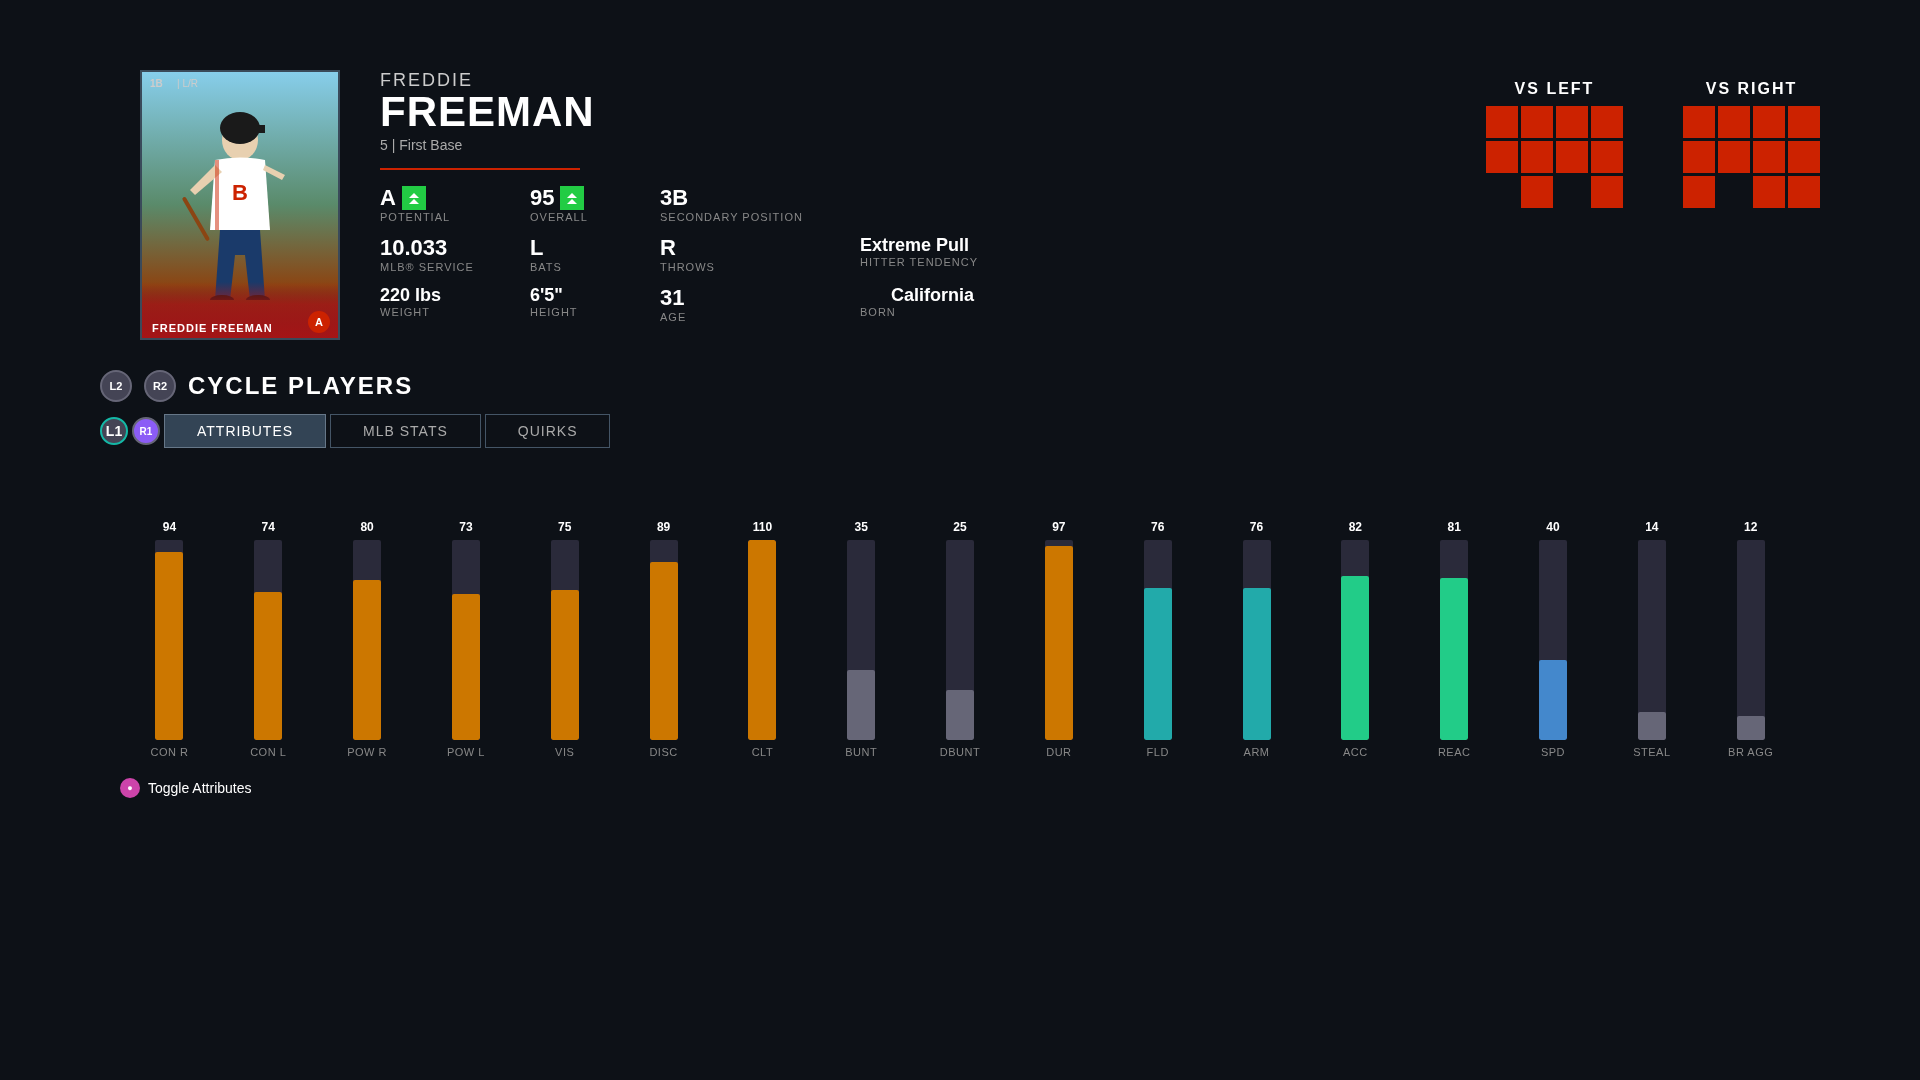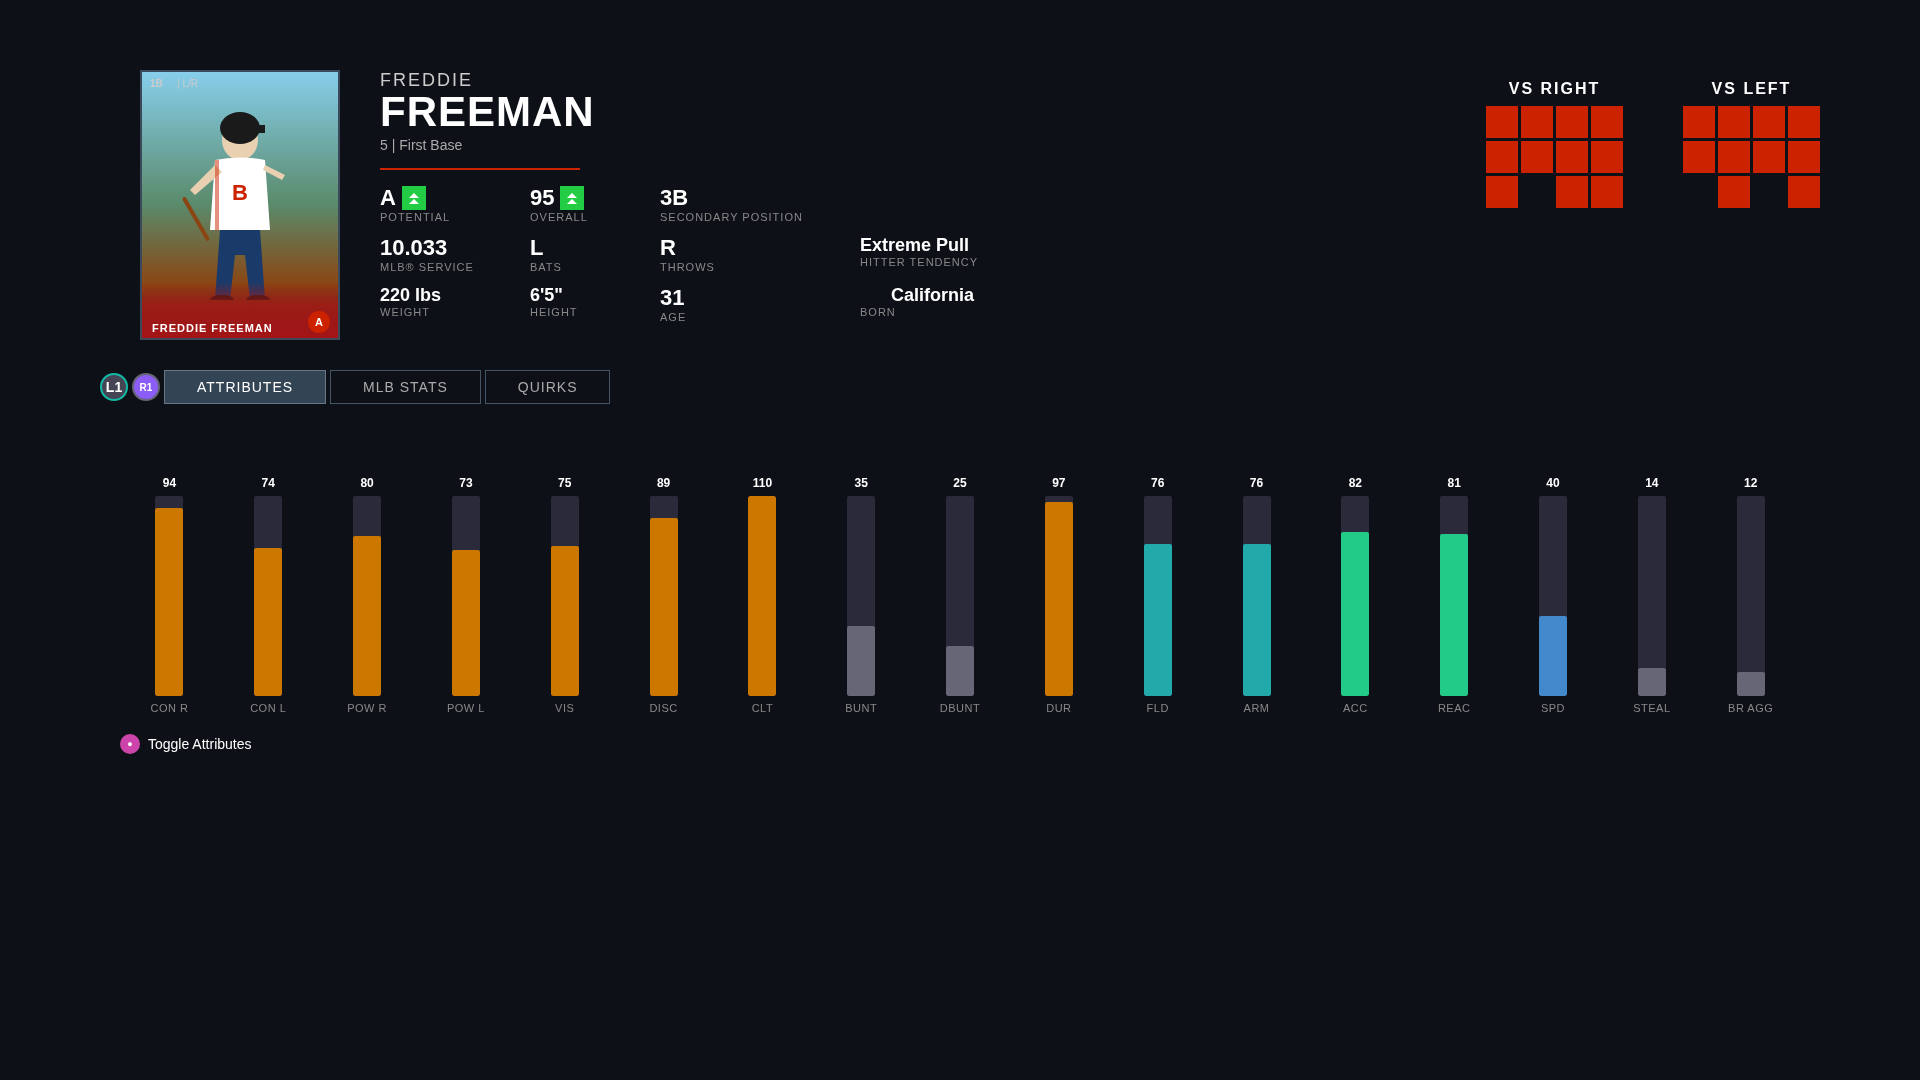--- a/index.html
+++ b/index.html
@@ -414,57 +414,62 @@
         </div>
         <div class="stat-item">
           <div class="stat-value" style="font-size:18px;margin-left:31px;">California</div>
           <div class="stat-label">Born</div>
         </div>
       </div>
     </div>
 
     <div class="hit-zones-section">
       <div class="hit-zone-group">
+        <div class="hit-zone-title">VS LEFT</div>
+        <div class="hit-zone-grid" id="vs-left-grid">
+            <div class="hz-cell" style="background: rgb(204, 34, 0);"></div>
+            <div class="hz-cell" style="background: rgb(204, 34, 0);"></div>
+            <div class="hz-cell" style="background: rgb(204, 34, 0);"></div>
+            <div class="hz-cell" style="background: rgb(204, 34, 0);"></div>
+            <div class="hz-cell" style="background: rgb(204, 34, 0);"></div>
+            <div class="hz-cell" style="background: rgb(204, 34, 0);"></div>
+            <div class="hz-cell" style="background: rgb(204, 34, 0);"></div>
+            <div class="hz-cell" style="background: rgb(204, 34, 0);"></div>
+            <div class="hz-cell" style="background: rgb(13, 17, 23);"></div>
+            <div class="hz-cell" style="background: rgb(204, 34, 0);"></div>
+            <div class="hz-cell" style="background: rgb(13, 17, 23);"></div>
+            <div class="hz-cell" style="background: rgb(204, 34, 0);"></div>
+          </div>
+      </div>
+      <div class="hit-zone-group">
         <div class="hit-zone-title">VS RIGHT</div>
         <div class="hit-zone-grid" id="vs-right-grid">
             <div class="hz-cell" style="background: rgb(204, 34, 0);"></div>
             <div class="hz-cell" style="background: rgb(204, 34, 0);"></div>
             <div class="hz-cell" style="background: rgb(204, 34, 0);"></div>
             <div class="hz-cell" style="background: rgb(204, 34, 0);"></div>
             <div class="hz-cell" style="background: rgb(204, 34, 0);"></div>
             <div class="hz-cell" style="background: rgb(204, 34, 0);"></div>
             <div class="hz-cell" style="background: rgb(204, 34, 0);"></div>
             <div class="hz-cell" style="background: rgb(204, 34, 0);"></div>
             <div class="hz-cell" style="background: rgb(204, 34, 0);"></div>
             <div class="hz-cell" style="background: rgb(13, 17, 23);"></div>
             <div class="hz-cell" style="background: rgb(204, 34, 0);"></div>
             <div class="hz-cell" style="background: rgb(204, 34, 0);"></div>
           </div>
       </div>
-      <div class="hit-zone-group">
-        <div class="hit-zone-title">VS LEFT</div>
-        <div class="hit-zone-grid" id="vs-left-grid">
-            <div class="hz-cell" style="background: rgb(204, 34, 0);"></div>
-            <div class="hz-cell" style="background: rgb(204, 34, 0);"></div>
-            <div class="hz-cell" style="background: rgb(204, 34, 0);"></div>
-            <div class="hz-cell" style="background: rgb(204, 34, 0);"></div>
-            <div class="hz-cell" style="background: rgb(204, 34, 0);"></div>
-            <div class="hz-cell" style="background: rgb(204, 34, 0);"></div>
-            <div class="hz-cell" style="background: rgb(204, 34, 0);"></div>
-            <div class="hz-cell" style="background: rgb(204, 34, 0);"></div>
-            <div class="hz-cell" style="background: rgb(13, 17, 23);"></div>
-            <div class="hz-cell" style="background: rgb(204, 34, 0);"></div>
-            <div class="hz-cell" style="background: rgb(13, 17, 23);"></div>
-            <div class="hz-cell" style="background: rgb(204, 34, 0);"></div>
-          </div>
-      </div>
     </div>
   </div>
 
   <div class="cycle-section">
+    <div class="cycle-header">
+      <div class="button-badge badge-l2">L2</div>
+      <div class="button-badge badge-r2">R2</div>
+      <div class="cycle-title">CYCLE PLAYERS</div>
+    </div>
     <div class="tabs-row">
       <div class="button-badge badge-l1">L1</div>
       <div class="button-badge badge-r1">R1</div>
       <button class="tab-btn active">ATTRIBUTES</button>
       <button class="tab-btn">MLB STATS</button>
       <button class="tab-btn">QUIRKS</button>
     </div>
   </div>
 
   <div class="attributes-section" id="attributes-bars">

